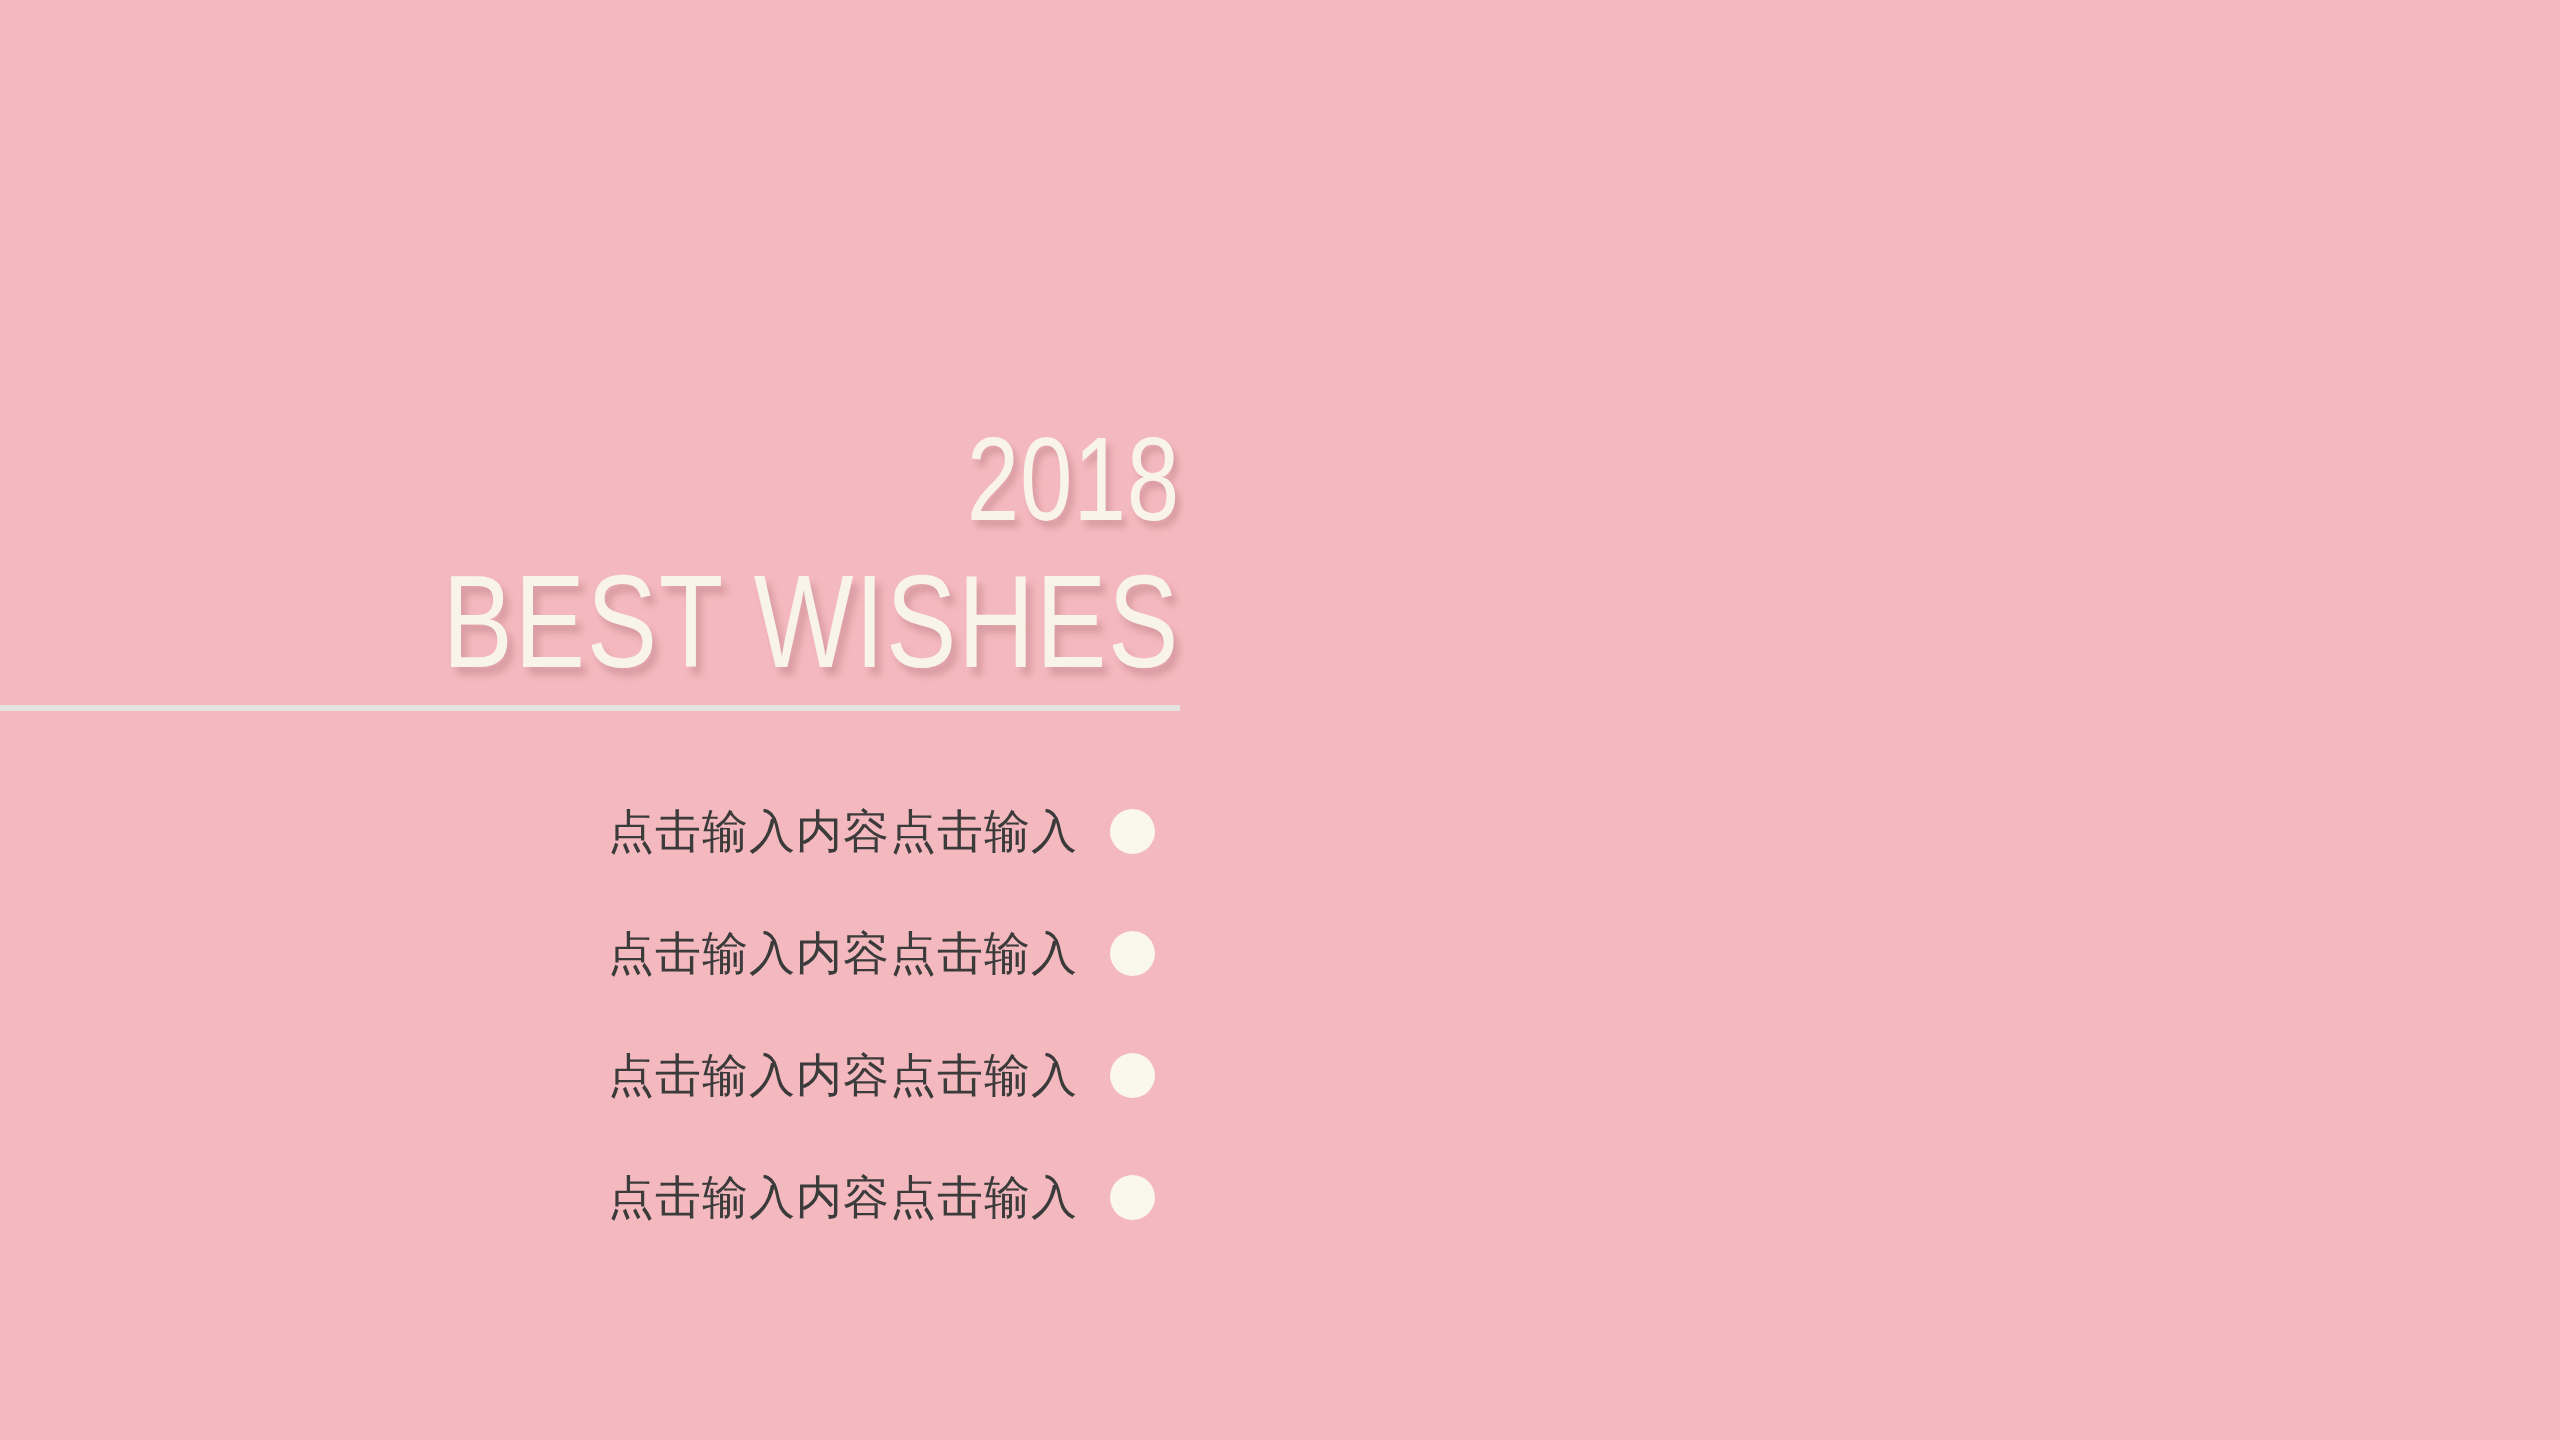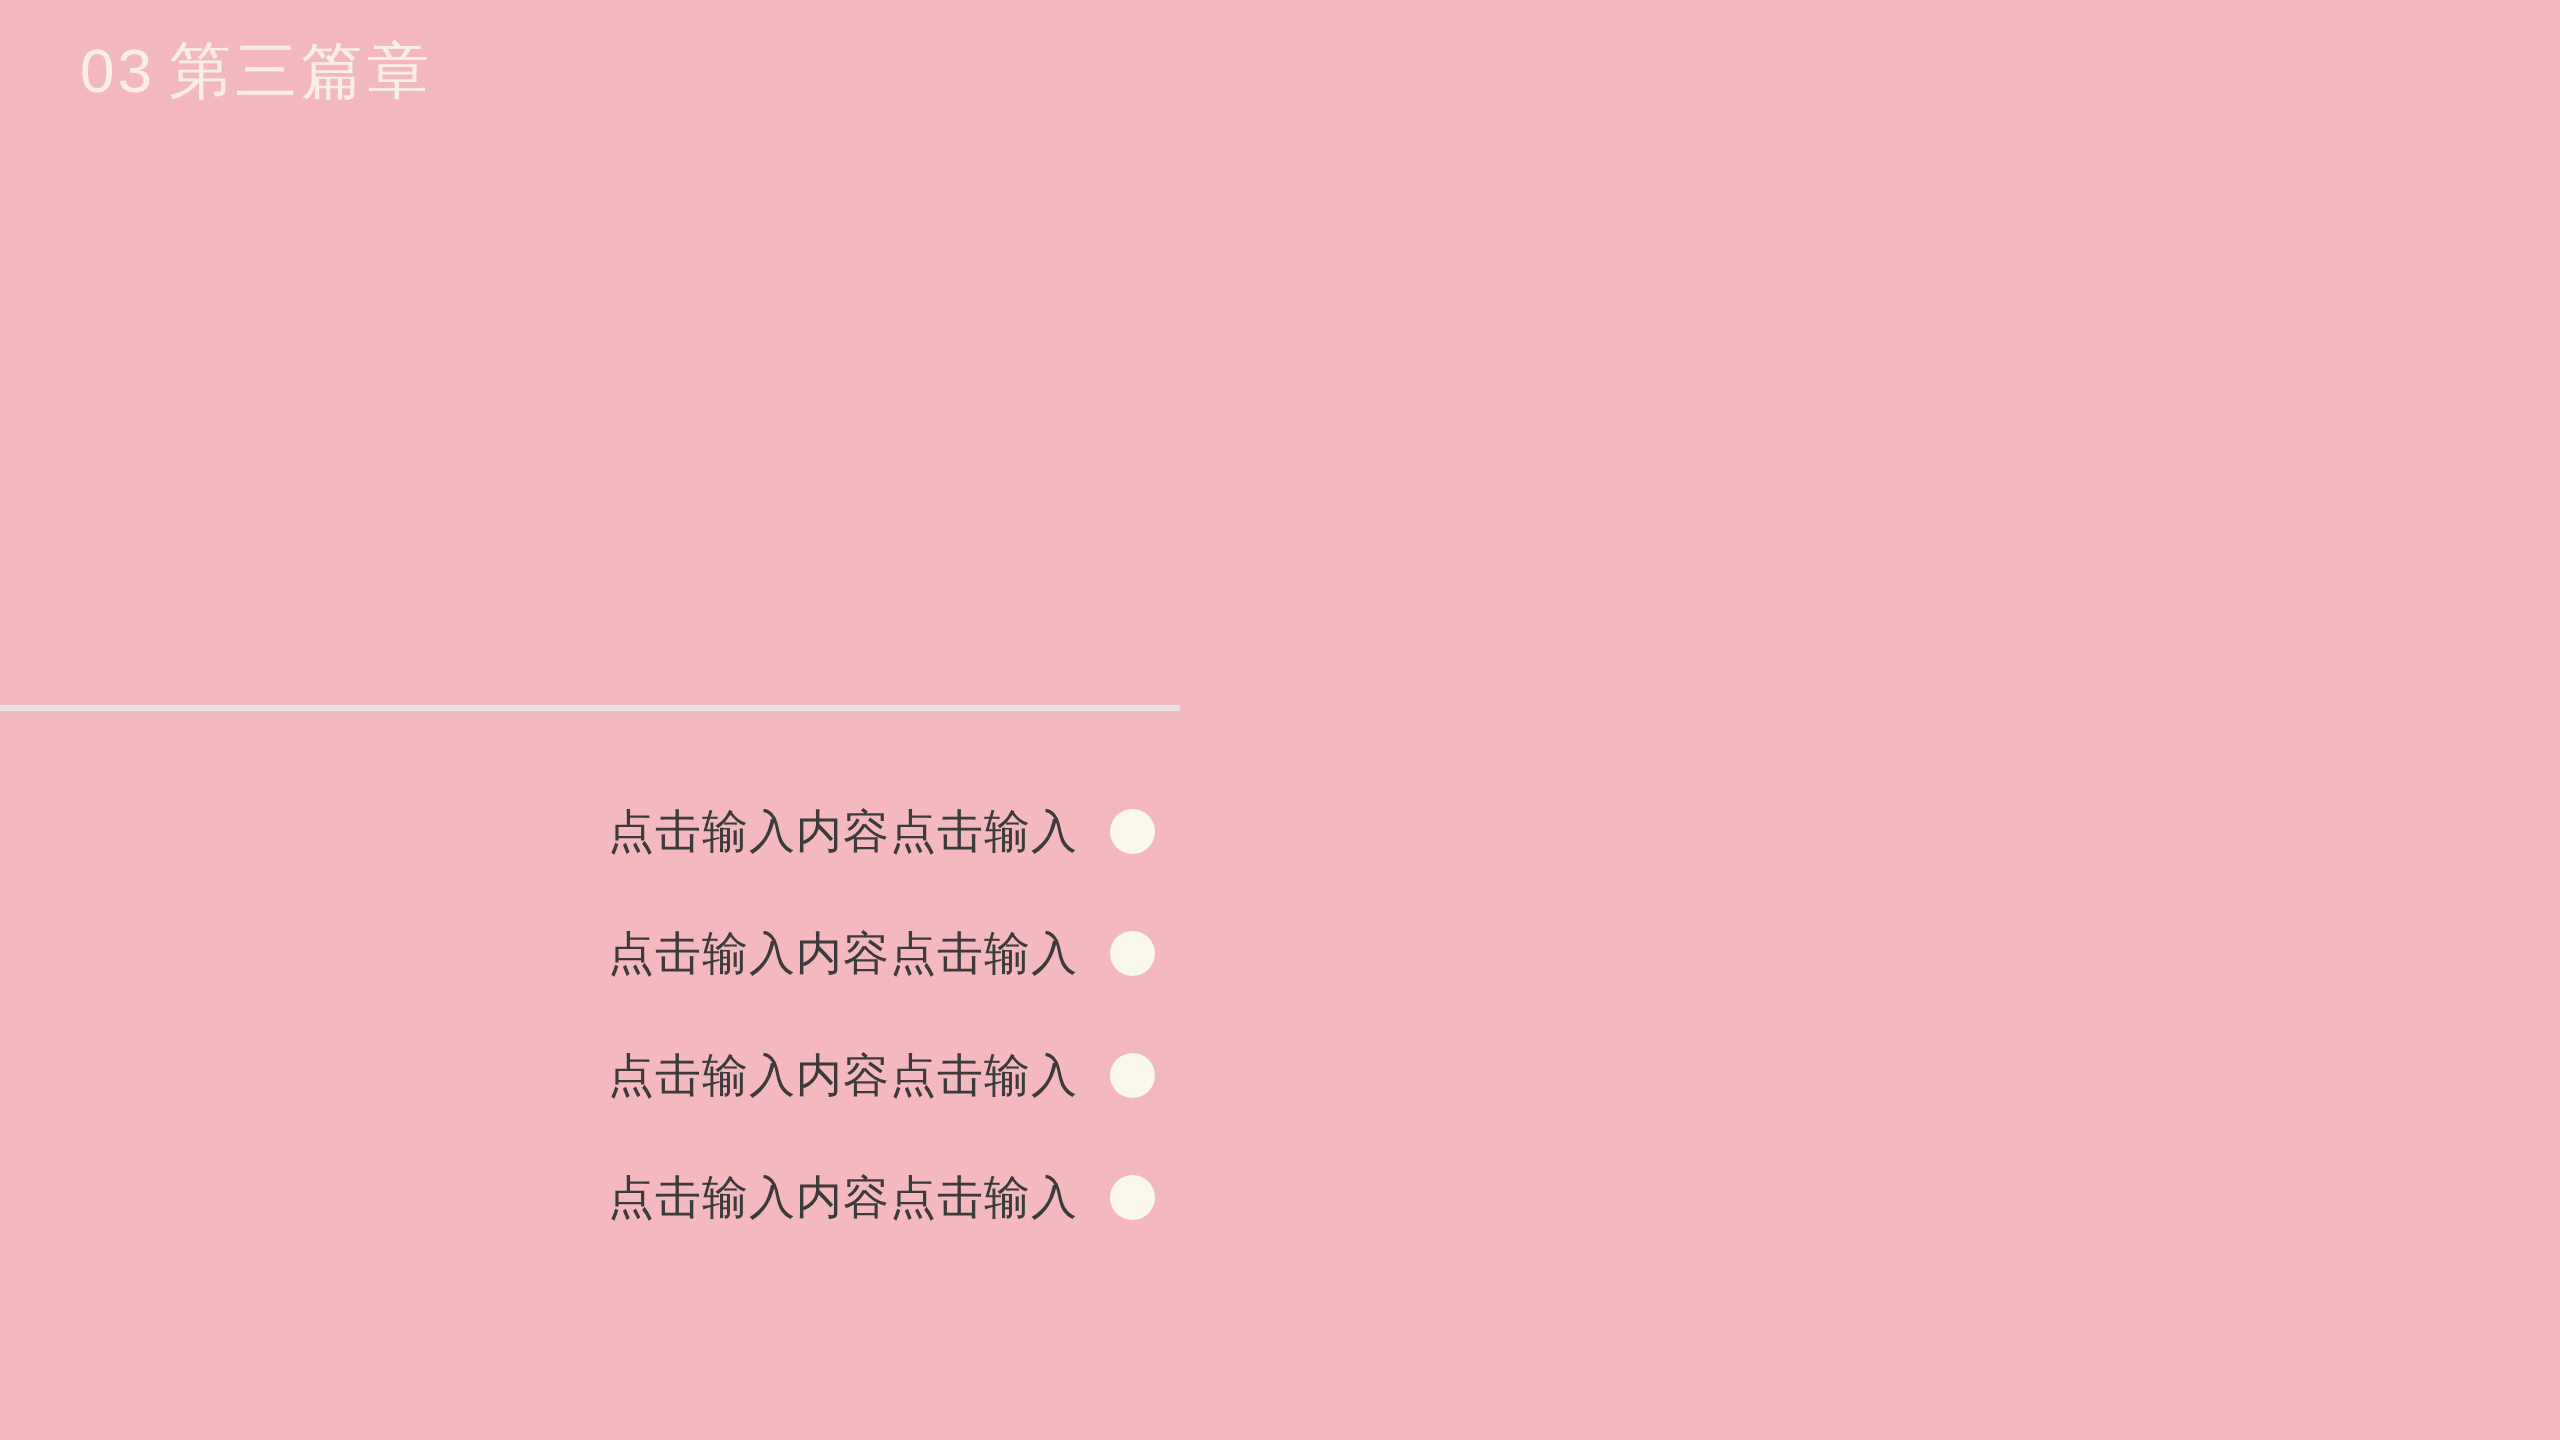--- a/index.html
+++ b/index.html
@@ -118,24 +118,25 @@
     margin-left: 32px;
     border-radius: 50%;
     background: #faf7ec;
   }
 </style>
 </head>
 <body>
 
 <div id="slide">
 
-  <div class="section-marker">
-    <span class="sm-num">03</span><span class="sm-text">第三篇章</span>
+
+  <div class="title-block">
+    <span class="title-year">2018</span>
+    <span class="title-main">BEST WISHES</span>
   </div>
-
 
   <div class="divider"></div>
 
   <ul class="bullet-list">
     <li class="bullet-row">
       <span class="bullet-label">点击输入内容点击输入</span>
       <span class="bullet-dot"></span>
     </li>
     <li class="bullet-row">
       <span class="bullet-label">点击输入内容点击输入</span>

